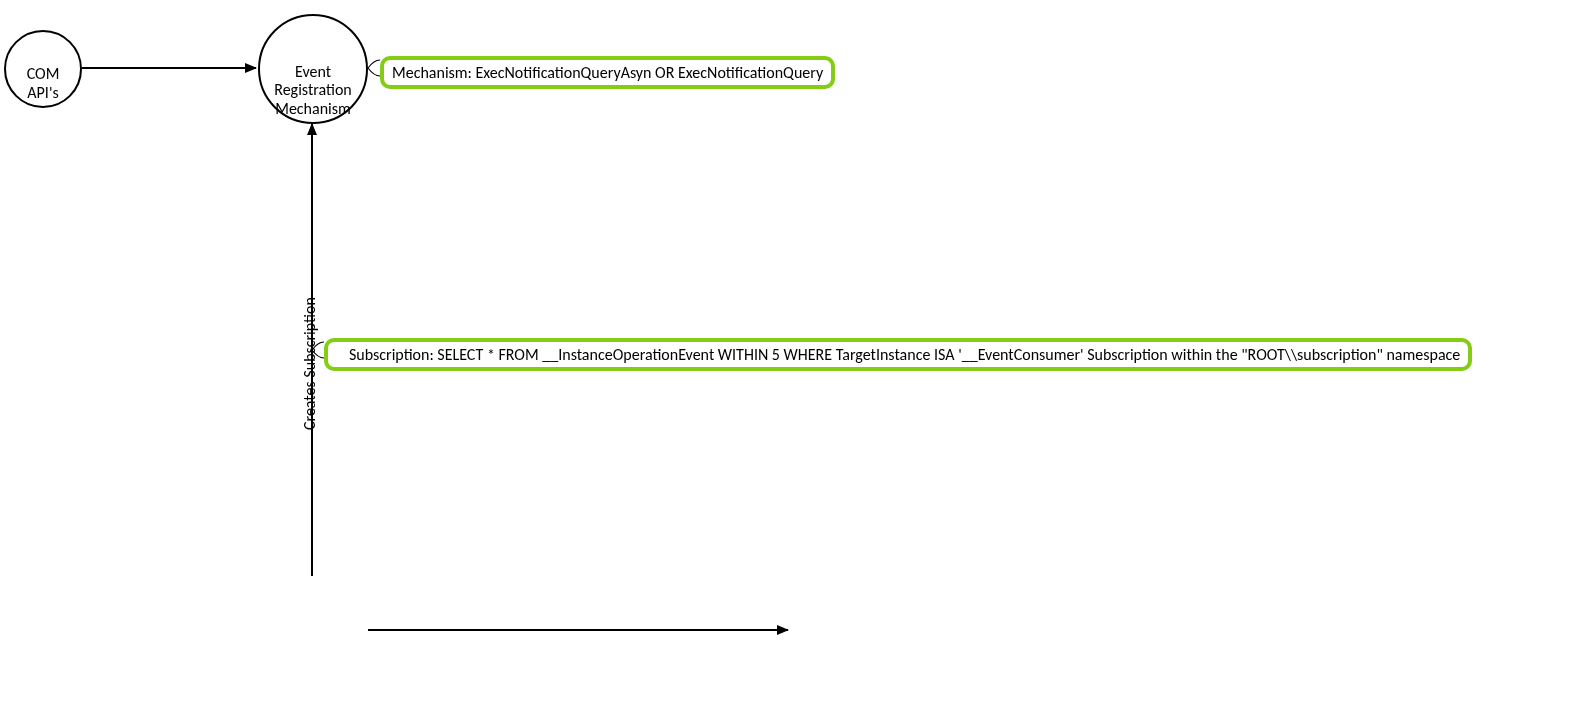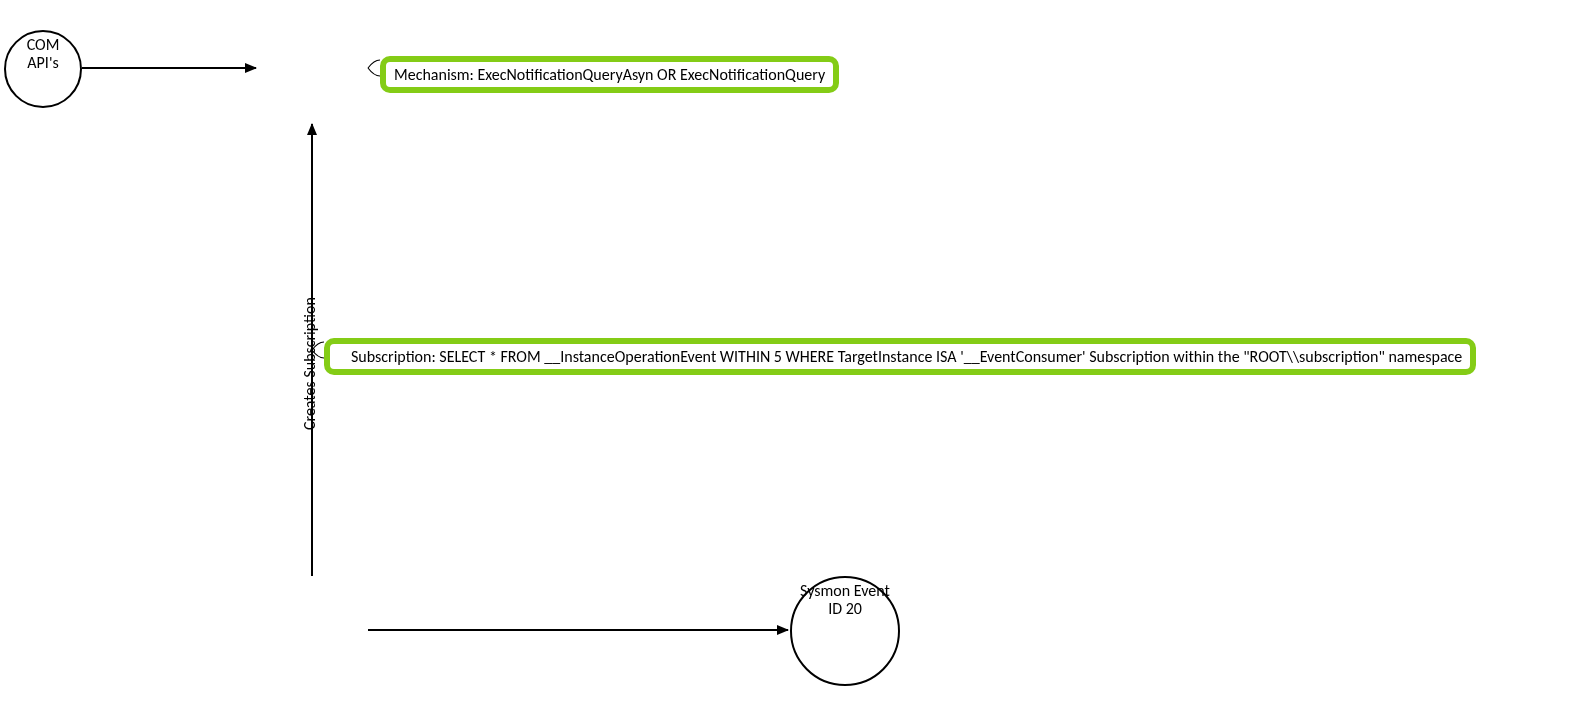--- a/index.html
+++ b/index.html
@@ -13,33 +13,33 @@
   .canvas {
     position: relative;
     width: 1584px;
     height: 722px;
   }
   .node-circle {
     position: absolute;
     border: 2px solid #000;
     border-radius: 50%;
     display: flex;
-    align-items: flex-start;
+    align-items: flex-end;
     justify-content: center;
     text-align: center;
     line-height: 1.15;
     background: #fff;
     box-sizing: border-box;
   }
   .node-circle .label {
     padding: 4px;
   }
   .annotation {
     position: absolute;
-    border: 6px solid #84cc16;
+    border: 4px solid #84cc16;
     border-radius: 10px;
     padding: 3px 8px;
     background: #fff;
     white-space: nowrap;
     box-sizing: border-box;
   }
   .vlabel {
     position: absolute;
     transform-origin: left top;
     transform: rotate(-90deg);
@@ -74,25 +74,25 @@
 
     <path d="M368,68 Q374,60 380,60 M368,68 Q374,76 380,76" stroke="#000" stroke-width="1.2" fill="none"></path>
 
     <path d="M312,350 Q318,342 324,342 M312,350 Q318,358 324,358" stroke="#000" stroke-width="1.2" fill="none"></path>
   </svg>
 
   <div class="node-circle" style="left:4px; top:30px; width:78px; height:78px;">
     <div class="label">COM API's</div>
   </div>
 
+  <div class="node-circle" style="left:258px; top:14px; width:110px; height:110px;">
+    <div class="label">Event Registration Mechanism</div>
+  </div>
 
 
-  <div class="node-circle" style="left:790px; top:576px; width:110px; height:110px;">
-    <div class="label">Sysmon Event ID 20</div>
-  </div>
 
   <div class="annotation" style="left:380px; top:56px;">Mechanism: ExecNotificationQueryAsyn OR ExecNotificationQuery</div>
 
   <div class="annotation" style="left:324px; top:338px;padding-left:21px;">Subscription: SELECT * FROM __InstanceOperationEvent WITHIN 5 WHERE TargetInstance ISA '__EventConsumer' Subscription within the "ROOT\\subscription" namespace</div>
 
   <div class="vlabel" style="left:300px; top:430px;">Creates Subscription</div>
 
 </div>
 
 </body></html>

